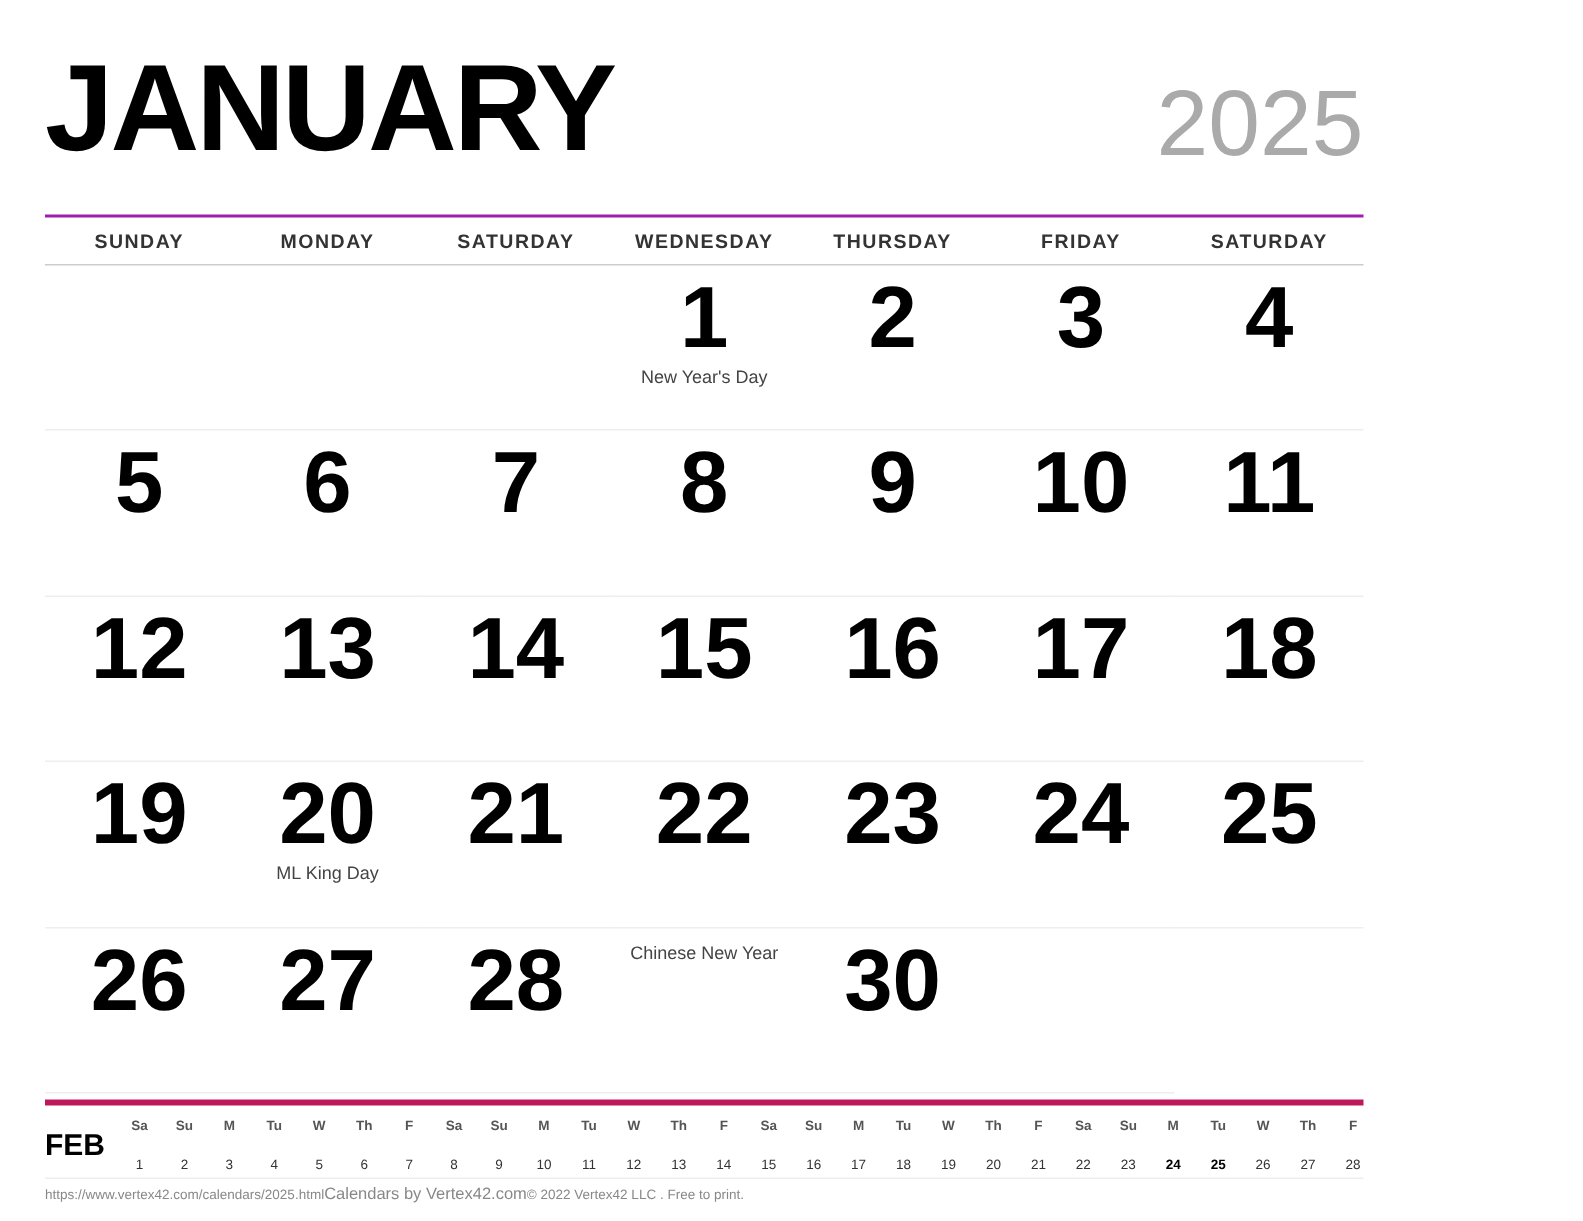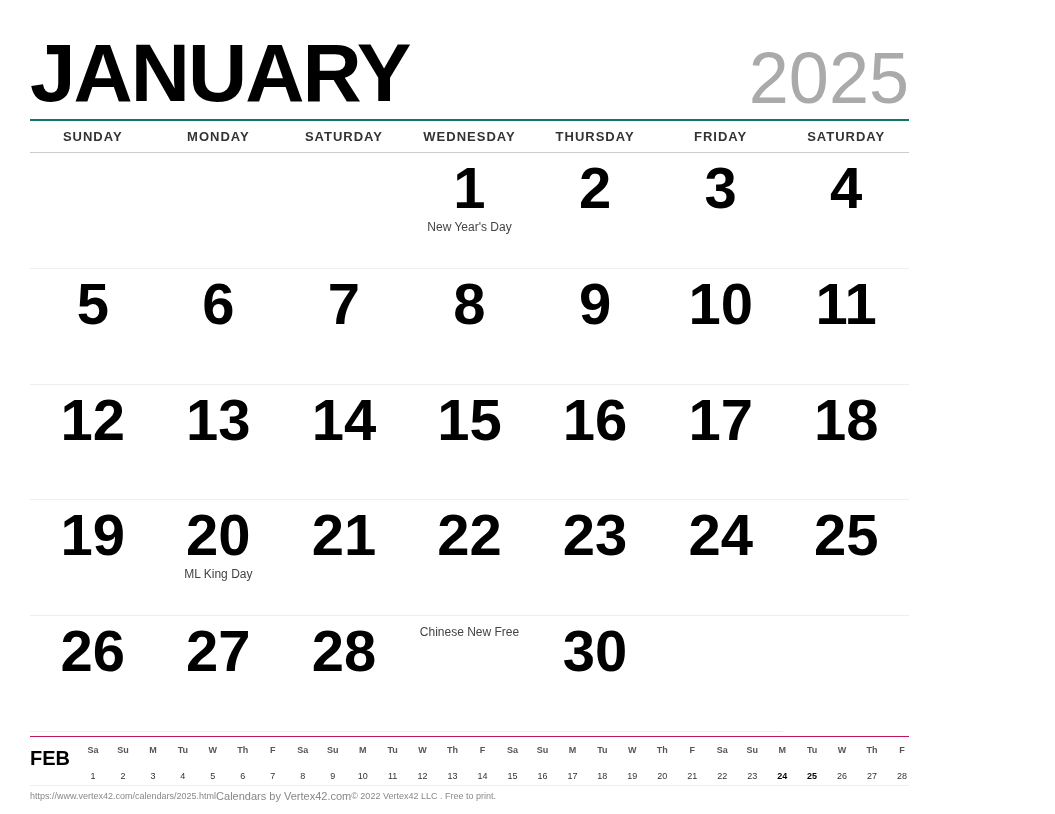--- a/index.html
+++ b/index.html
@@ -25,33 +25,34 @@
     }
     .month-title {
       font-size: 82px;
       font-weight: 900;
       color: #000;
       line-height: 1;
       letter-spacing: -2px;
       font-family: Arial Black, Arial, sans-serif;
     }
     .year-title {
-      font-size: 72px;
+      font-size: 62px;
       font-weight: 300;
       color: #aaa;
       line-height: 1;
       font-family: Arial, sans-serif;
     }
     .day-headers {
       display: grid;
       grid-template-columns: repeat(7, 1fr);
-      border-top: 2px solid #0f766e;
+      border-top: 2px solid #a21caf;
       border-bottom: 1px solid #ccc;
       padding: 4px 0;
       margin-bottom: 0;
+      margin-top: 24px;
     }
     .day-header {
       text-align: center;
       font-size: 13px;
       font-weight: 700;
       color: #333;
       letter-spacing: 1px;
       padding: 4px 0;
     }
     .calendar-grid {
@@ -80,23 +81,23 @@
       text-align: left;
       margin-top: 3px;
       line-height: 1.2;
     }
     .empty-cell {
       min-height: 90px;
       border-bottom: 1px solid #eee;
     }
     .mini-calendar-section {
       display: flex;
-      align-items: flex-start;
+      align-items: center;
       padding: 8px 0 4px 0;
-      border-top: 1px solid #be185d;
+      border-top: 4px solid #be185d;
       margin-top: 4px;
     }
     .mini-month-label {
       font-size: 20px;
       font-weight: 900;
       color: #000;
       font-family: Arial Black, Arial, sans-serif;
       margin-right: 16px;
       padding-top: 2px;
     }
@@ -240,21 +241,21 @@
       <div class="calendar-cell">
         <div class="day-number">26</div>
       </div>
       <div class="calendar-cell">
         <div class="day-number">27</div>
       </div>
       <div class="calendar-cell">
         <div class="day-number">28</div>
       </div>
       <div class="calendar-cell">
-        <div class="holiday-text">Chinese New Free</div>
+        <div class="holiday-text">Chinese New Year</div>
       </div>
       <div class="calendar-cell">
         <div class="day-number">30</div>
       </div>
       <div class="empty-cell"></div>
     </div>
 
   <div class="mini-calendar-section">
     <div class="mini-month-label">FEB</div>
     <div class="mini-grid">

